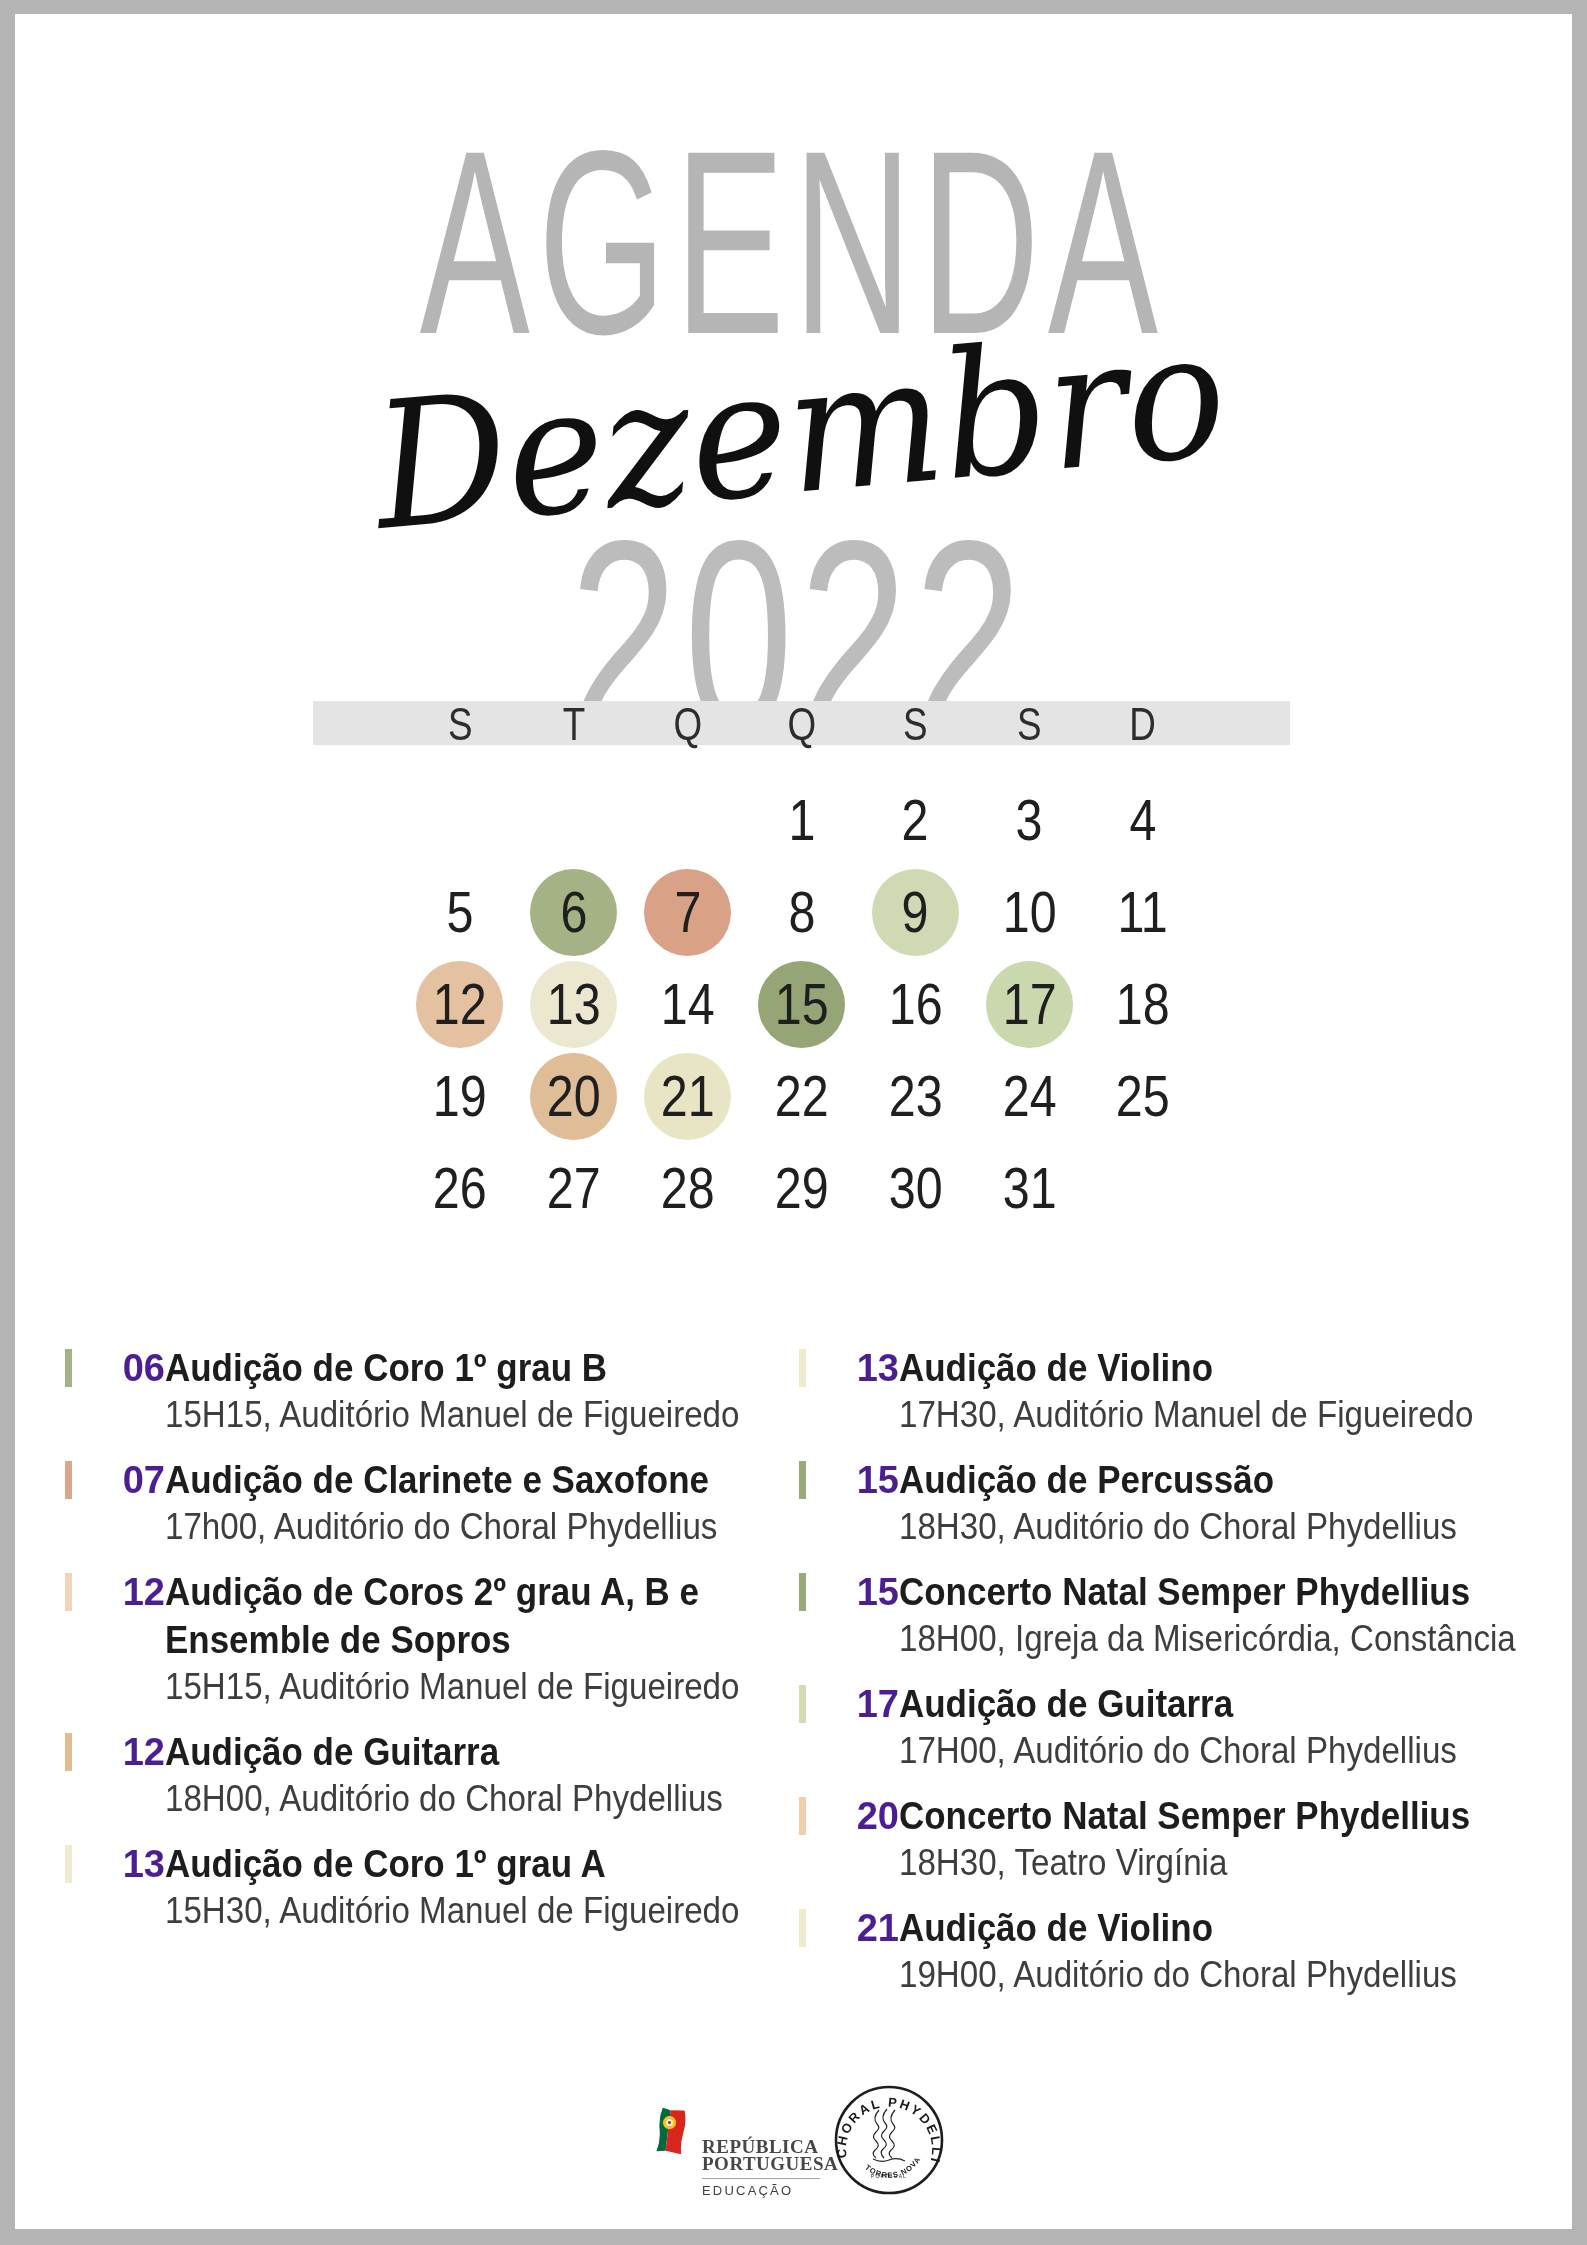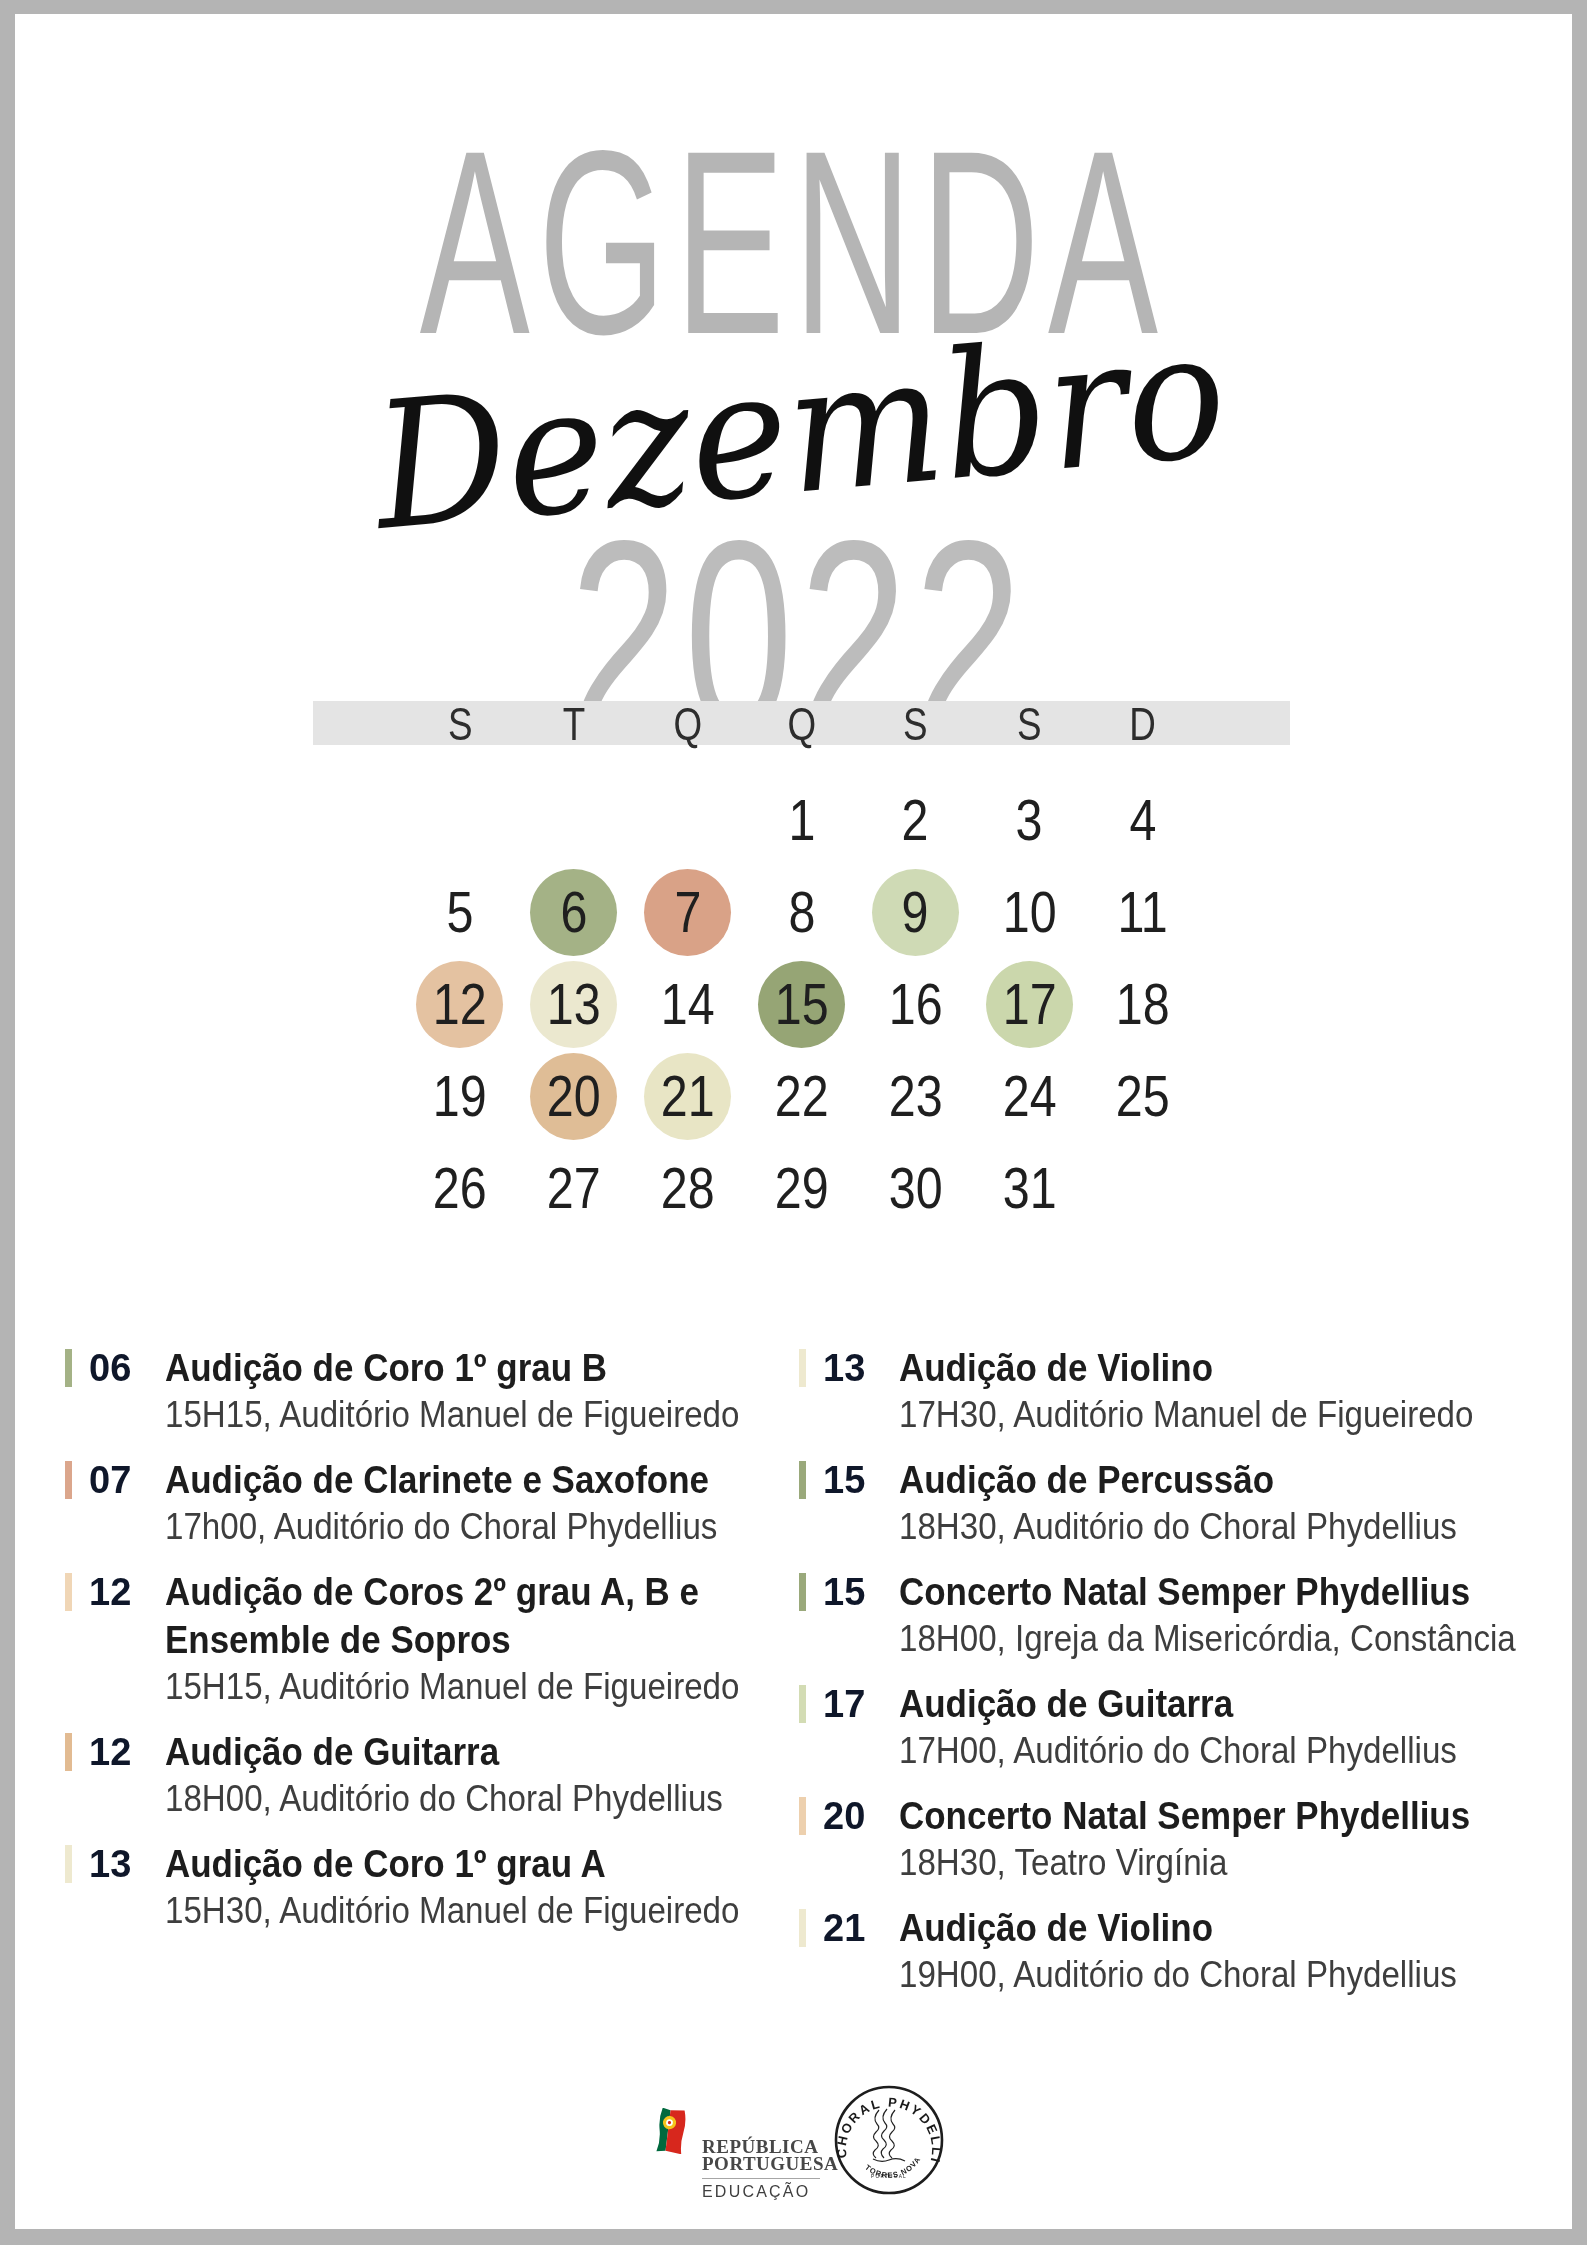--- a/index.html
+++ b/index.html
@@ -54,35 +54,35 @@
     display:flex;align-items:center;justify-content:center;
     font-weight:300;font-size:57px;line-height:1;color:#1f1f1f;
   }
   .disc i{font-style:normal;display:block;transform:scaleX(0.85);}
 
   
   .events{position:absolute;left:65px;top:1344px;width:1465px;display:flex;gap:44px;z-index:2;}
   .ecol{width:690px;flex:0 0 auto;}
   .event{display:grid;grid-template-columns:24px 76px 1fr;margin-bottom:18px;}
   .ebar{width:7px;height:38px;margin-top:5px;display:block;}
-  .edate{font-weight:700;font-size:38px;line-height:48px;color:#0f172a;}
+  .edate{font-weight:700;font-size:38px;line-height:48px;color:#4c1d95;text-align:right;}
   .ebody{transform:scaleX(0.92);transform-origin:0 0;}
   .etitle{font-weight:700;font-size:38px;line-height:48px;color:#1d1d1d;white-space:nowrap;}
   .edetail{font-weight:400;font-size:36px;line-height:46px;color:#3e3e3e;white-space:nowrap;}
 
   
   .gov-logo{position:absolute;left:656px;top:2104px;display:flex;align-items:flex-start;z-index:2;}
   .gov-flag{margin-top:4px;}
   .gov-text{margin-left:14px;margin-top:34px;}
   .gov-name{
     font-family:"Liberation Serif",serif;font-weight:700;
     font-size:19px;line-height:17px;letter-spacing:0.5px;color:#474747;
   }
   .gov-divider{width:118px;height:1px;background:#a6a6a6;margin:6px 0 4px;}
-  .gov-sub{font-size:16px;letter-spacing:2.2px;color:#3f3f3f;font-weight:400;}
+  .gov-sub{font-size:13px;letter-spacing:2.2px;color:#3f3f3f;font-weight:400;}
   .choral-logo{position:absolute;left:833px;top:2084px;z-index:2;}
   .choral-logo text{font-family:"Liberation Sans",sans-serif;fill:#1a1a1a;}
 </style>
 </head>
 <body>
 
 <div class="page"></div>
 
 <div class="agenda-word">AGENDA</div>
 <div class="year-word">2022</div>

